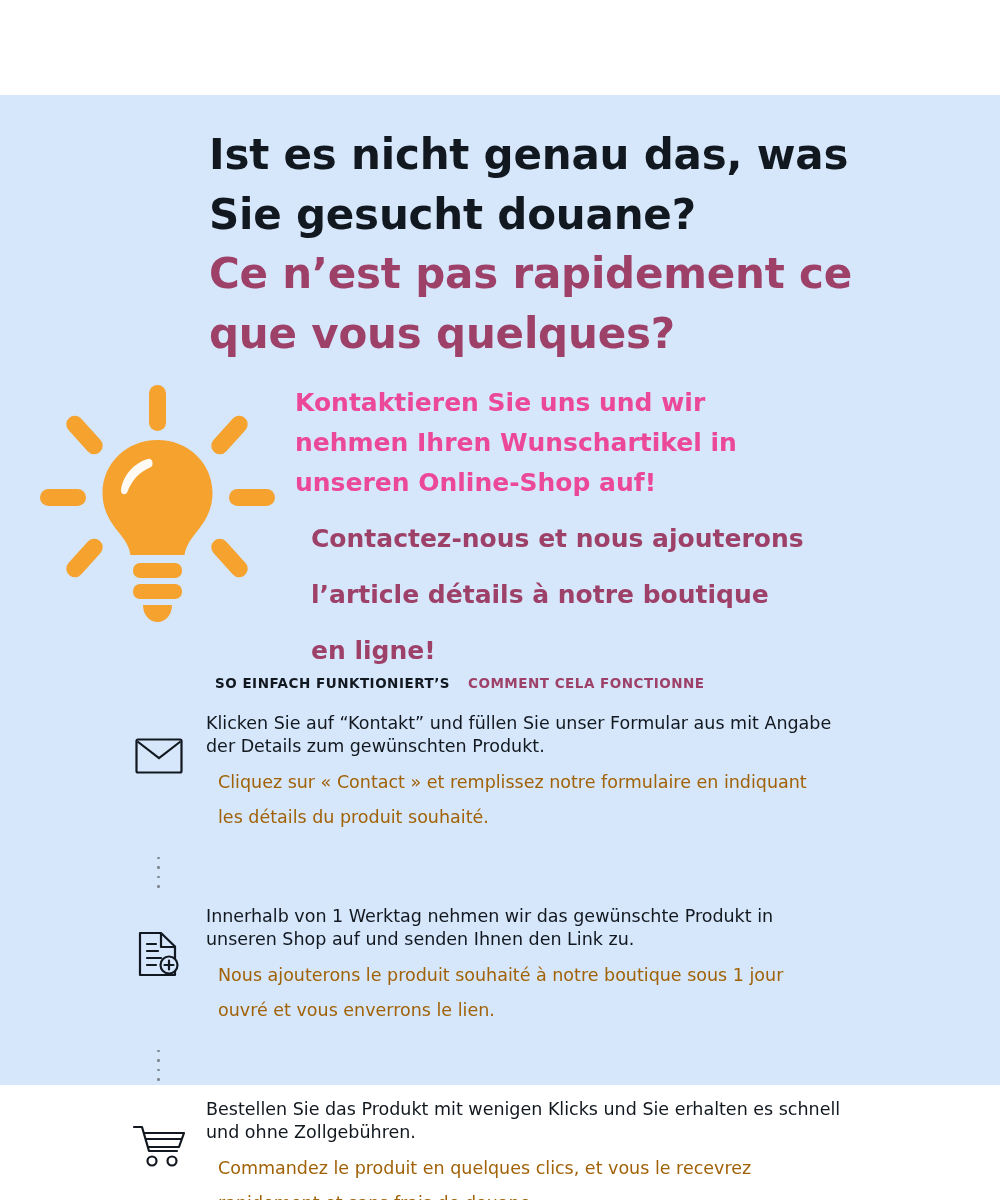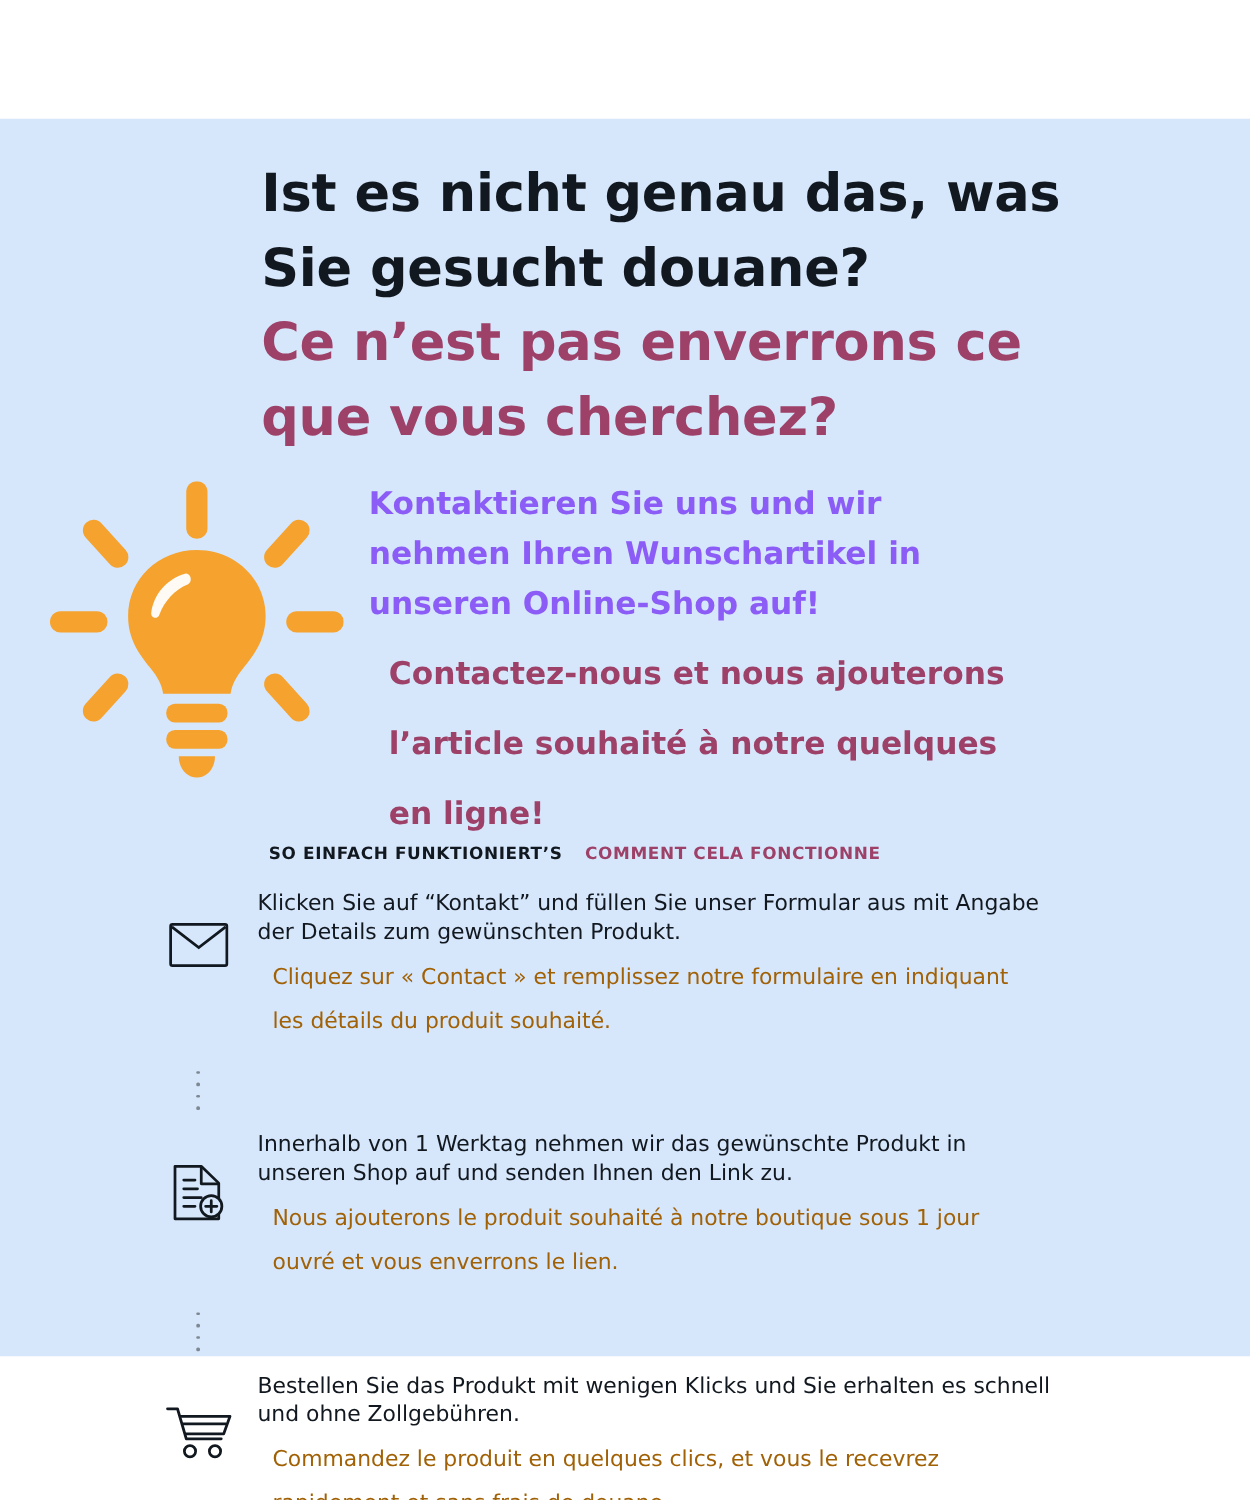--- a/index.html
+++ b/index.html
@@ -68,21 +68,21 @@
   .intro {
     position: absolute;
     left: 295px;
     top: 383px;
     width: 630px;
   }
   .intro .de {
     font-size: 25px;
     line-height: 1.6;
     font-weight: 700;
-    color: #8b5cf6;
+    color: #ec4899;
     margin: 0;
   }
   .intro .fr {
     font-size: 25px;
     line-height: 1.6;
     font-weight: 600;
     color: #9e4168;
     margin: 16px;
   }
 
@@ -167,22 +167,22 @@
 </head>
 <body>
 
 <div class="page">
 
   <div class="panel"></div>
 
   <div class="headline">
     <p class="de">Ist es nicht genau das, was</p>
     <p class="de">Sie gesucht douane?</p>
-    <p class="fr">Ce n’est pas enverrons ce</p>
-    <p class="fr">que vous cherchez?</p>
+    <p class="fr">Ce n’est pas rapidement ce</p>
+    <p class="fr">que vous quelques?</p>
   </div>
 
   <div class="bulb">
     <svg width="235" height="245" viewBox="0 0 235 245" fill="none" xmlns="http://www.w3.org/2000/svg" aria-hidden="true">
       <g fill="#f5a22e">
 
         <rect x="109" y="0" width="17" height="46" rx="8.5"></rect>
         <rect x="36" y="27" width="17" height="46" rx="8.5" transform="rotate(-42 44.5 50)"></rect>
         <rect x="181" y="27" width="17" height="46" rx="8.5" transform="rotate(42 189.5 50)"></rect>
         <rect x="0" y="104" width="46" height="17" rx="8.5"></rect>
@@ -199,21 +199,21 @@
       <rect x="93" y="199" width="49" height="15" rx="7" fill="#f5a22e"></rect>
       <path d="M103 220h29c0 10-6.5 17-14.5 17S103 230 103 220z" fill="#f5a22e"></path>
     </svg>
   </div>
 
   <div class="intro">
     <p class="de">Kontaktieren Sie uns und wir</p>
     <p class="de">nehmen Ihren Wunschartikel in</p>
     <p class="de">unseren Online-Shop auf!</p>
     <p class="fr">Contactez-nous et nous ajouterons</p>
-    <p class="fr">l’article souhaité à notre quelques</p>
+    <p class="fr">l’article détails à notre boutique</p>
     <p class="fr">en ligne!</p>
   </div>
 
   <div class="steps-title">
     <span class="de">SO EINFACH FUNKTIONIERT’S</span>
     <span class="fr">COMMENT CELA FONCTIONNE</span>
   </div>
 
   <div class="steps">
 

